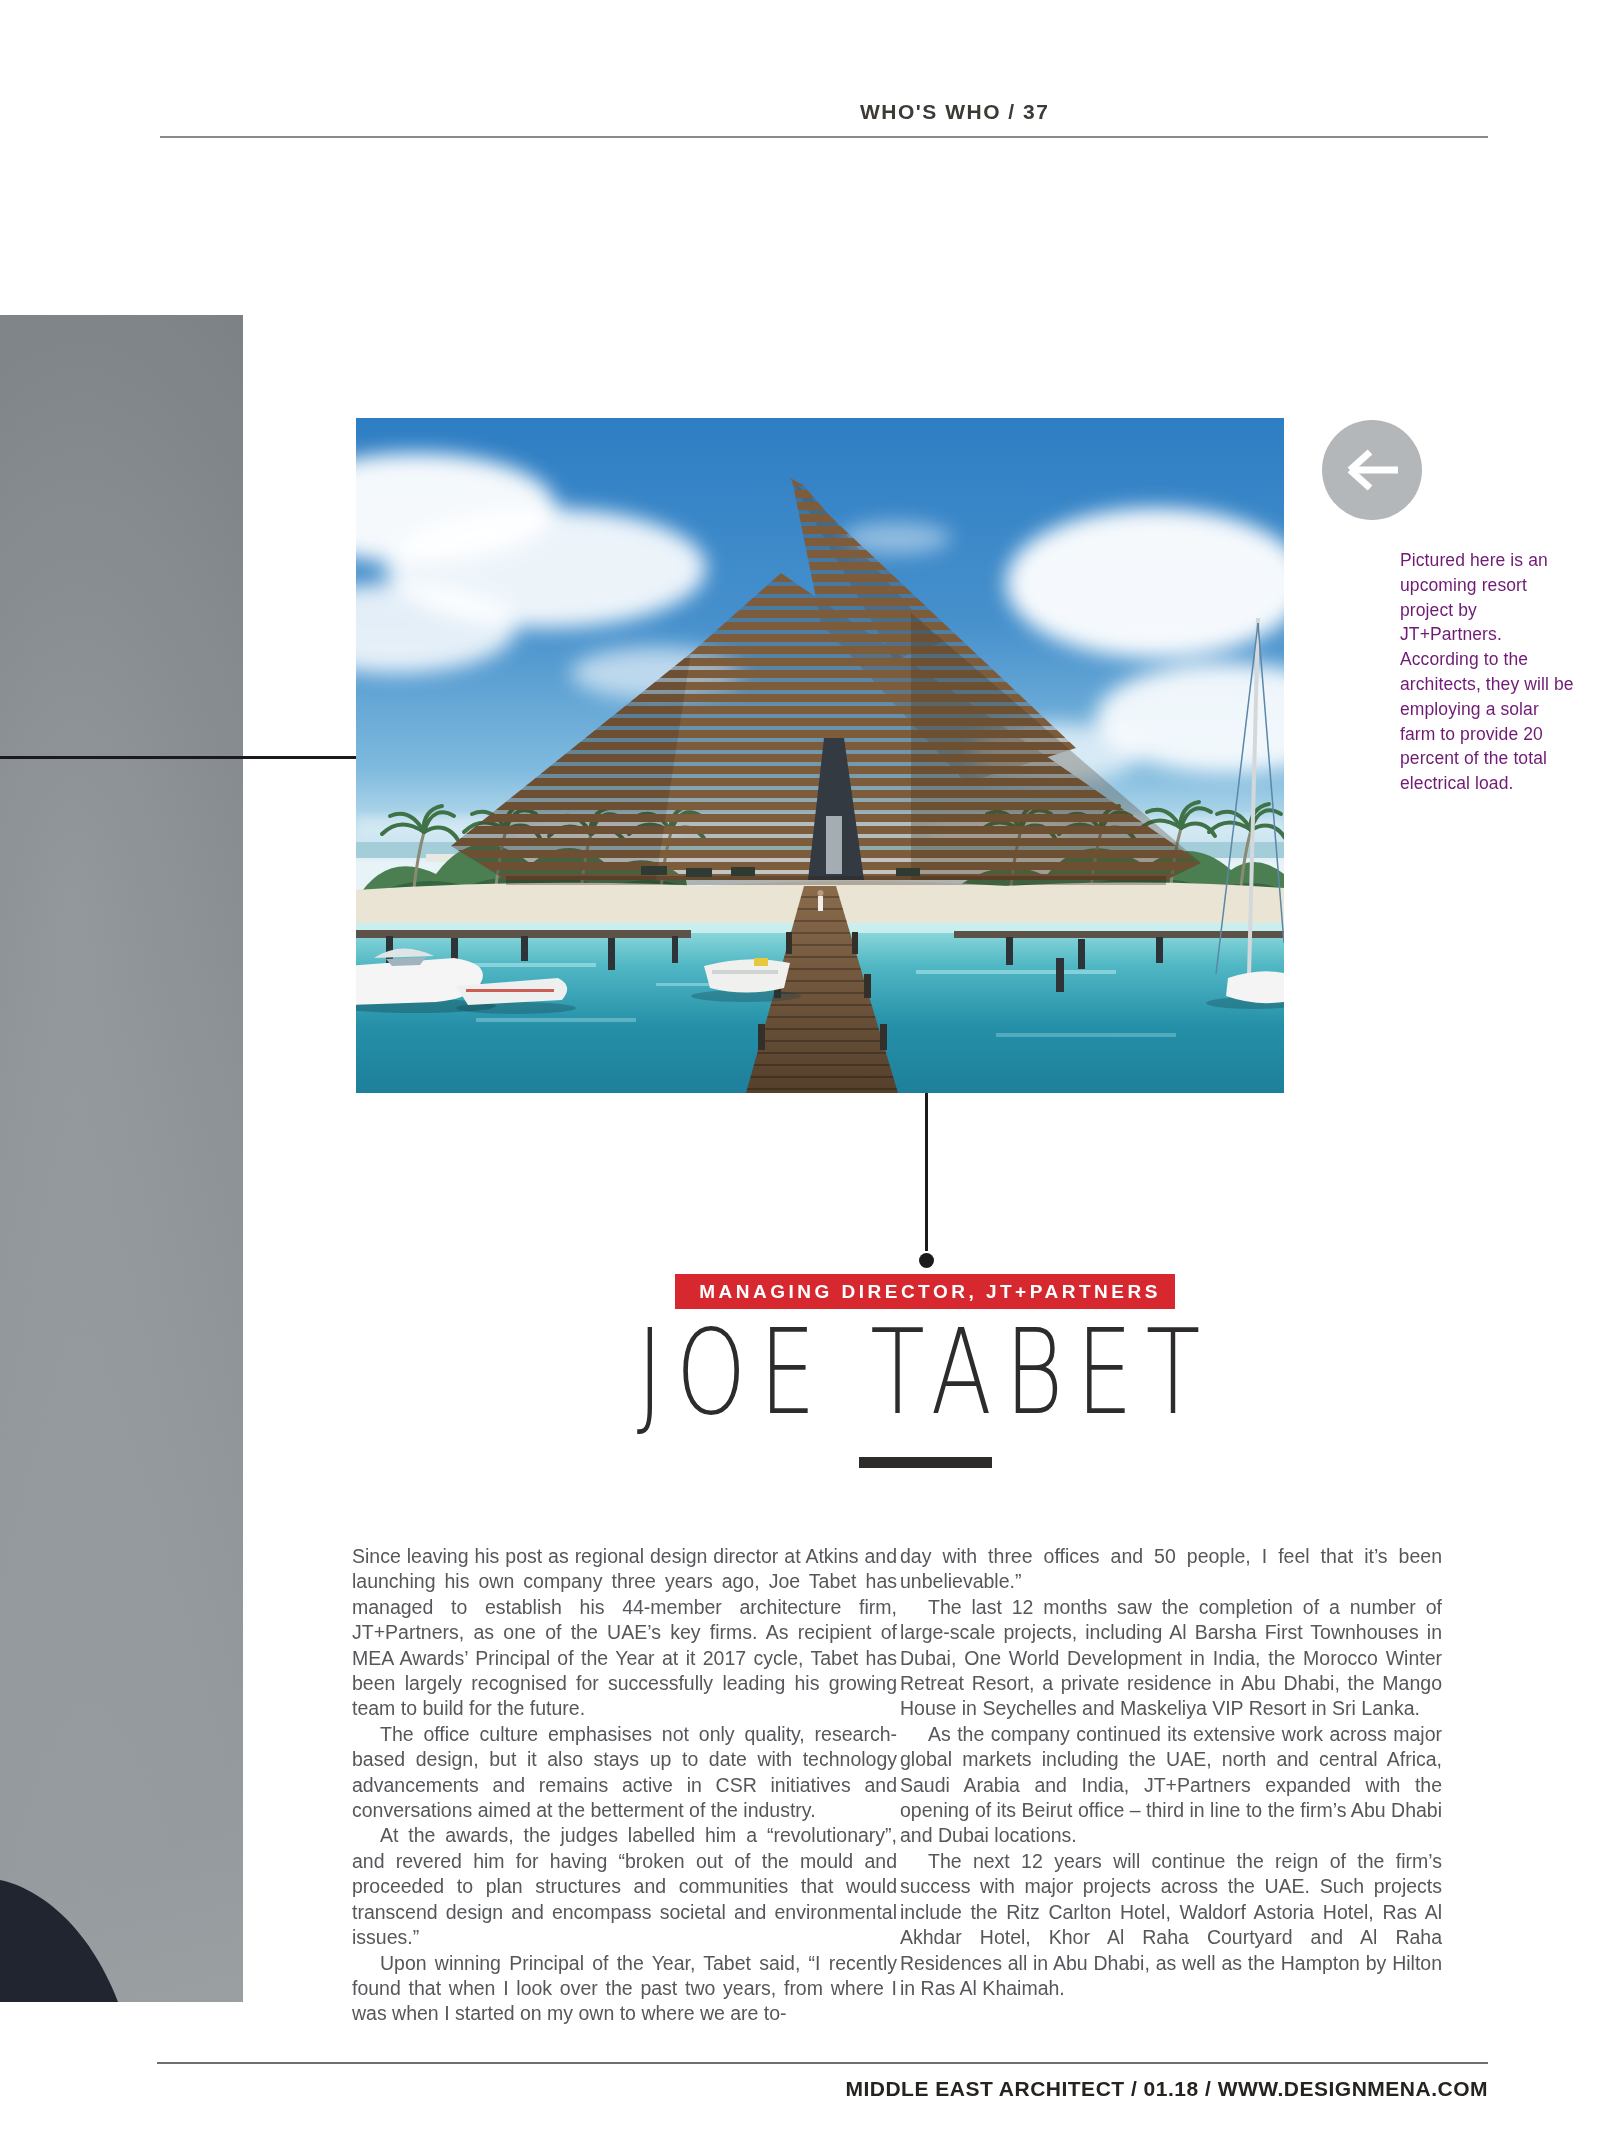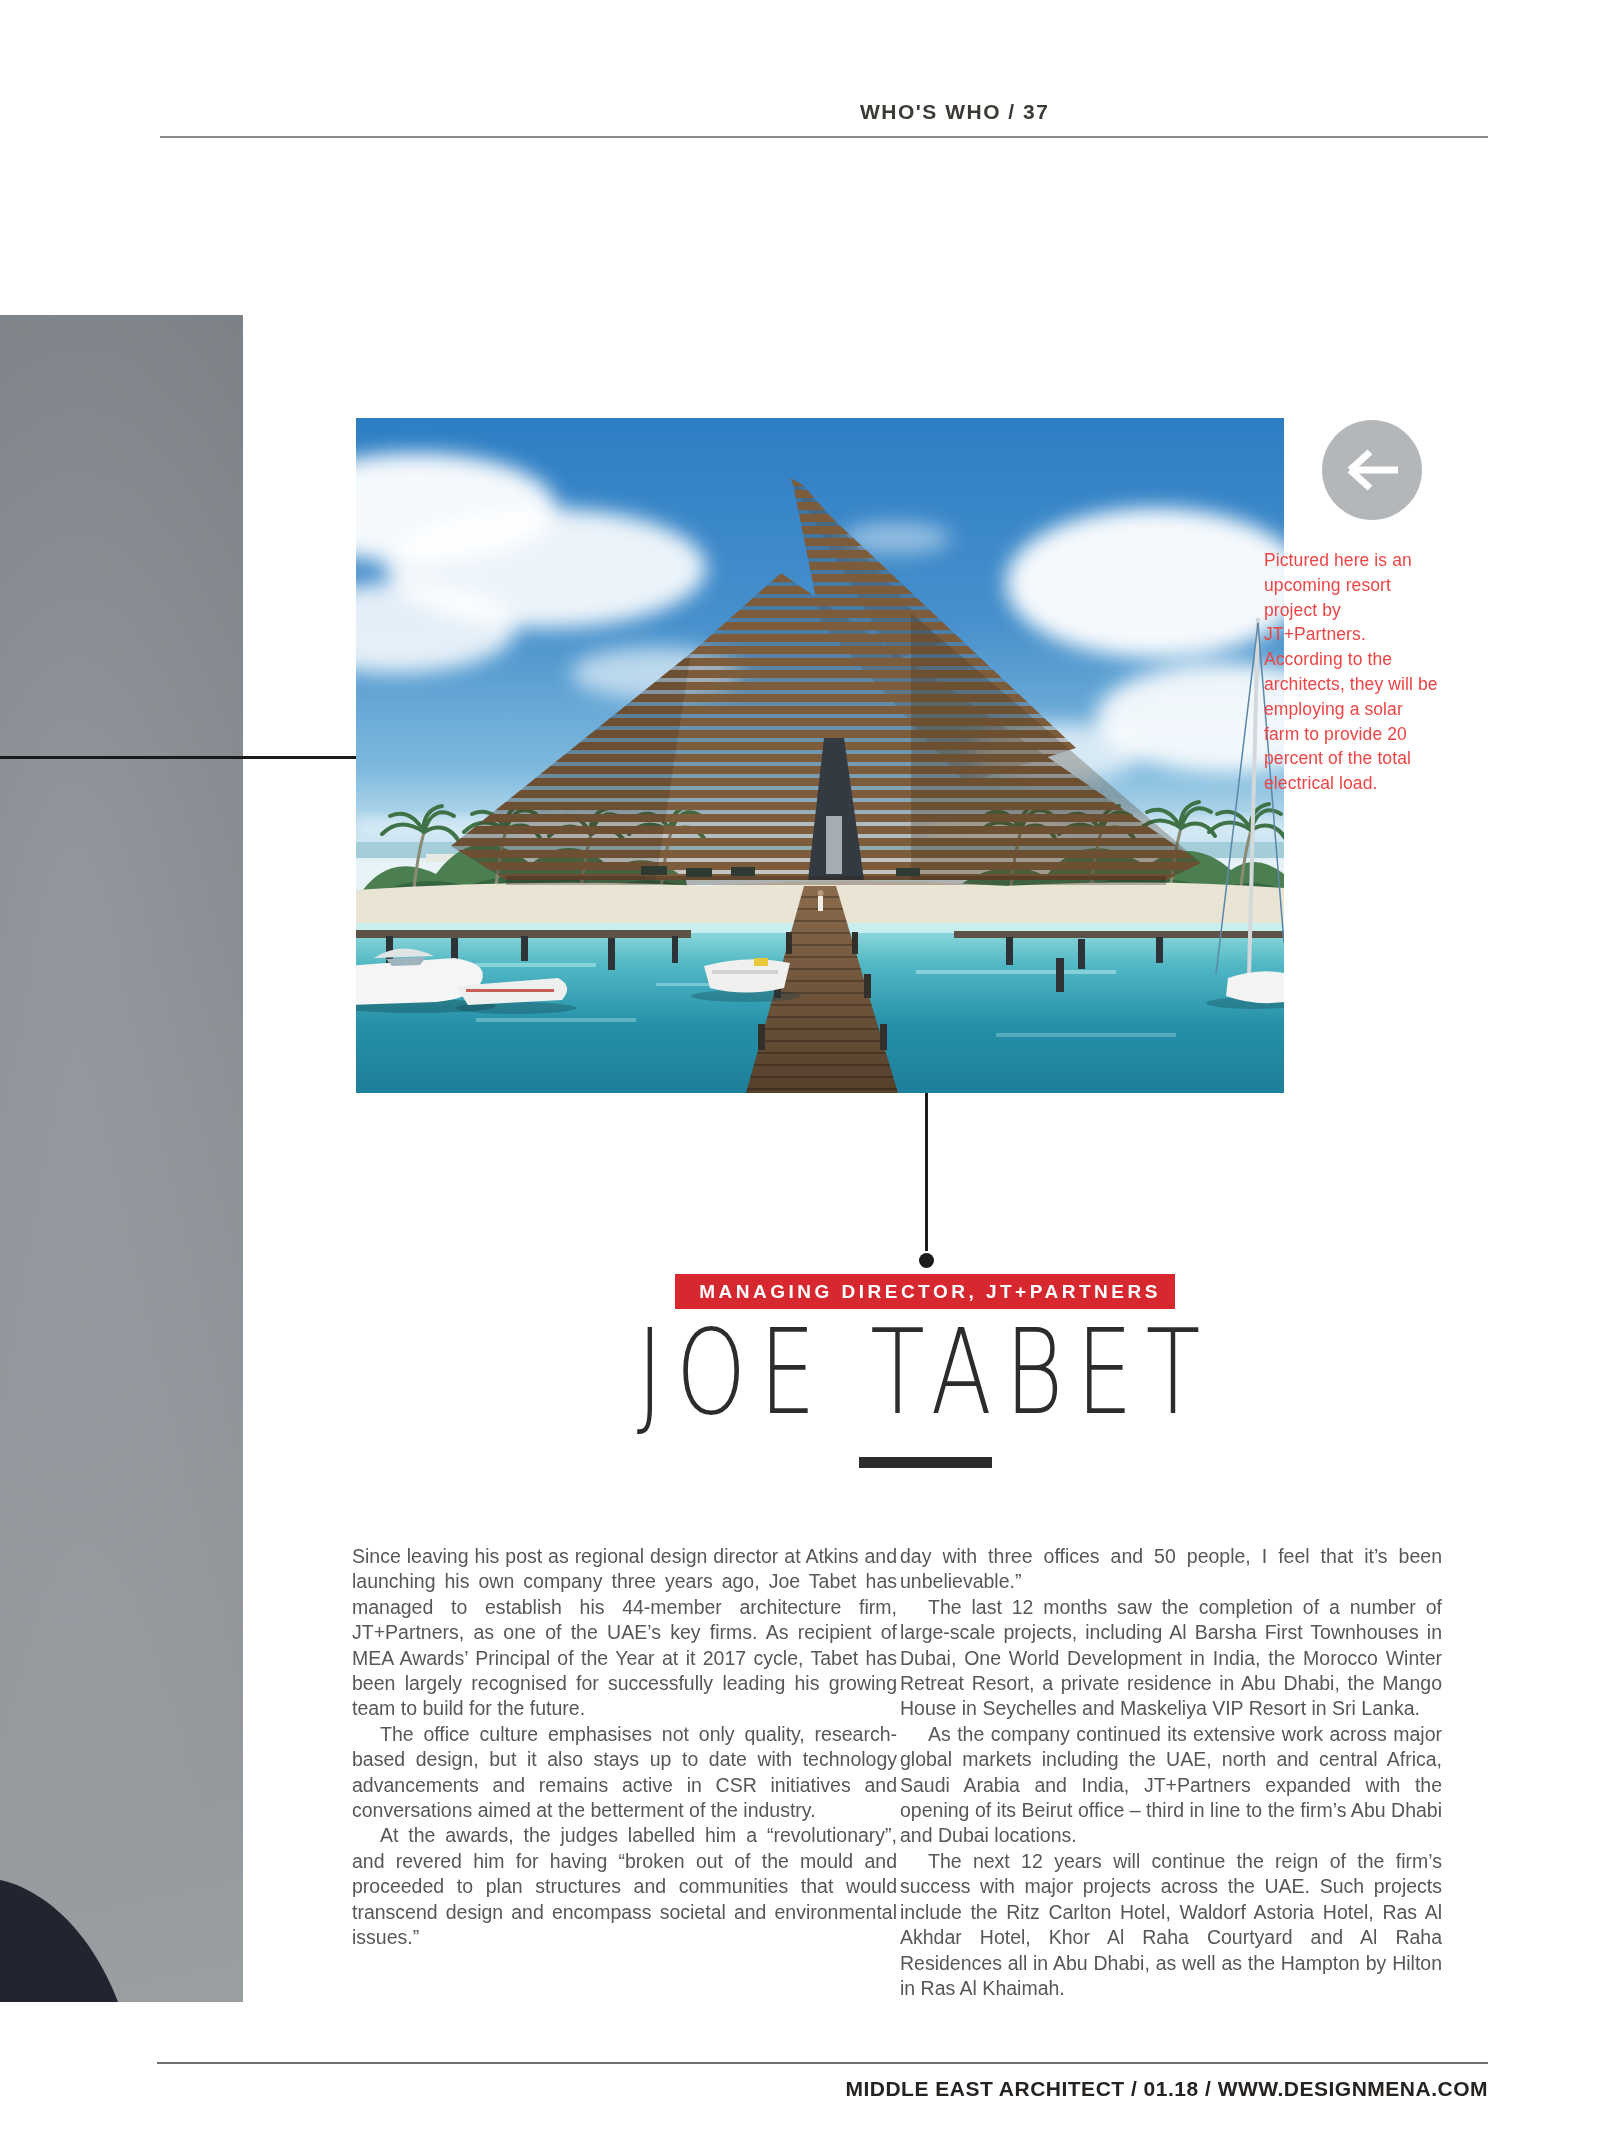--- a/index.html
+++ b/index.html
@@ -37,22 +37,22 @@
     position:absolute; left:356px; top:418px; width:928px; height:675px;
     overflow:hidden; background:#79b4d8;
   }
 
   
   .photo-back-arrow{
     position:absolute; left:1322px; top:420px; width:100px; height:100px;
     border-radius:50%; background:#b4b7ba; display:flex; align-items:center; justify-content:center;
   }
   .photo-caption{
-    position:absolute; left:1264px; top:548px; width:178px;
-    font-size:17.5px; line-height:24.8px; color:#ef4444; letter-spacing:.1px;
+    position:absolute; left:1400px; top:548px; width:178px;
+    font-size:17.5px; line-height:24.8px; color:#701a75; letter-spacing:.1px;
   }
 
   
   .title-block{ position:absolute; left:360px; top:1274px; width:1130px; text-align:center; }
   .kicker-badge{
     display:inline-block; background:#d7282f; color:#ffffff;
     font-size:19px; font-weight:bold; letter-spacing:3.5px;
     padding:7px 14px 6px 24px;
   }
   .profile-name{
@@ -278,20 +278,21 @@
   <div class="title-block">
     <span class="kicker-badge">MANAGING DIRECTOR, JT+PARTNERS</span>
     <div class="profile-name">JOE TABET</div>
     <div class="title-divider"></div>
   </div>
 
   <div class="article-col left">
     <p>Since leaving his post as regional design director at Atkins and launching his own company three years ago, Joe Tabet has managed to establish his 44-member architecture firm, JT+Partners, as one of the UAE’s key firms. As recipient of MEA Awards’ Principal of the Year at it 2017 cycle, Tabet has been largely recognised for successfully leading his growing team to build for the future.</p>
     <p>The office culture emphasises not only quality, research-based design, but it also stays up to date with technology advancements and remains active in CSR initiatives and conversations aimed at the betterment of the industry.</p>
     <p>At the awards, the judges labelled him a “revolutionary”, and revered him for having “broken out of the mould and proceeded to plan structures and communities that would transcend design and encompass societal and environmental issues.”</p>
+    <p>Upon winning Principal of the Year, Tabet said, “I recently found that when I look over the past two years, from where I was when I started on my own to where we are to-</p>
   </div>
   <div class="article-col right">
     <p>day with three offices and 50 people, I feel that it’s been unbelievable.”</p>
     <p>The last 12 months saw the completion of a number of large-scale projects, including Al Barsha First Townhouses in Dubai, One World Development in India, the Morocco Winter Retreat Resort, a private residence in Abu Dhabi, the Mango House in Seychelles and Maskeliya VIP Resort in Sri Lanka.</p>
     <p>As the company continued its extensive work across major global markets including the UAE, north and central Africa, Saudi Arabia and India, JT+Partners expanded with the opening of its Beirut office – third in line to the firm’s Abu Dhabi and Dubai locations.</p>
     <p>The next 12 years will continue the reign of the firm’s success with major projects across the UAE. Such projects include the Ritz Carlton Hotel, Waldorf Astoria Hotel, Ras Al Akhdar Hotel, Khor Al Raha Courtyard and Al Raha Residences all in Abu Dhabi, as well as the Hampton by Hilton in Ras Al Khaimah.</p>
   </div>
 
   <div class="footer-rule"></div>
   <div class="footer-text">MIDDLE EAST ARCHITECT / 01.18 / WWW.DESIGNMENA.COM</div>

